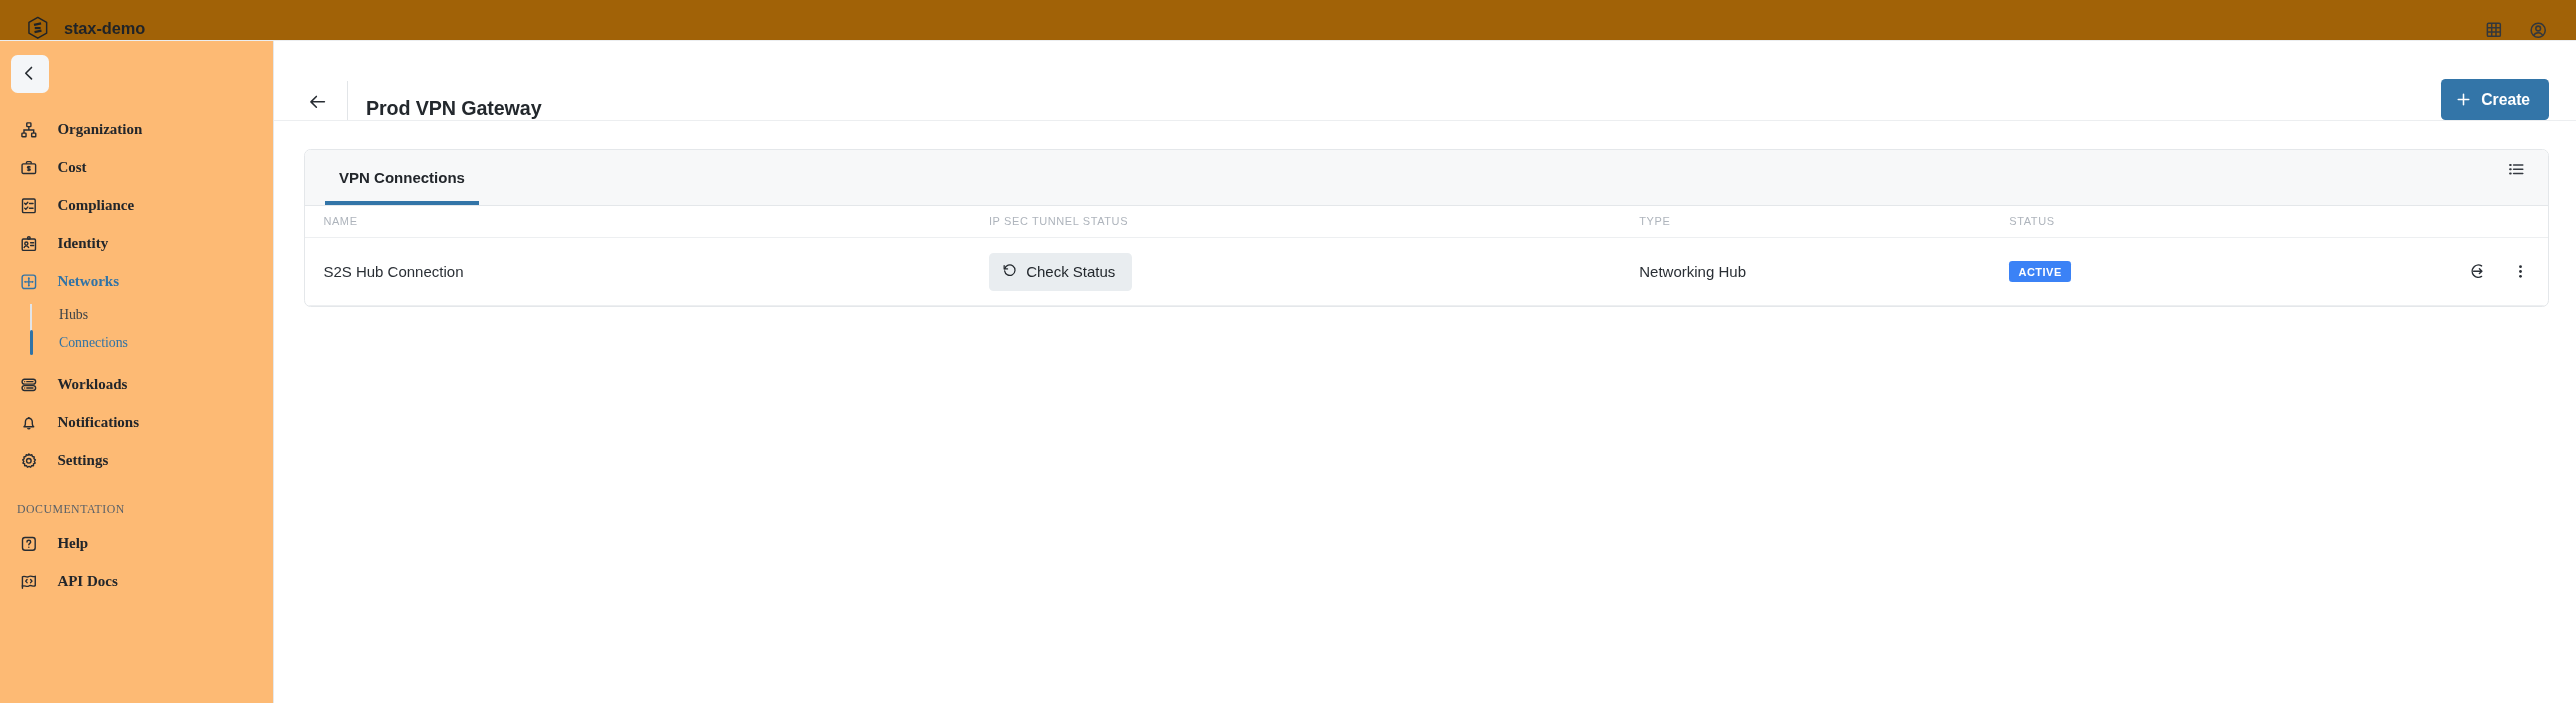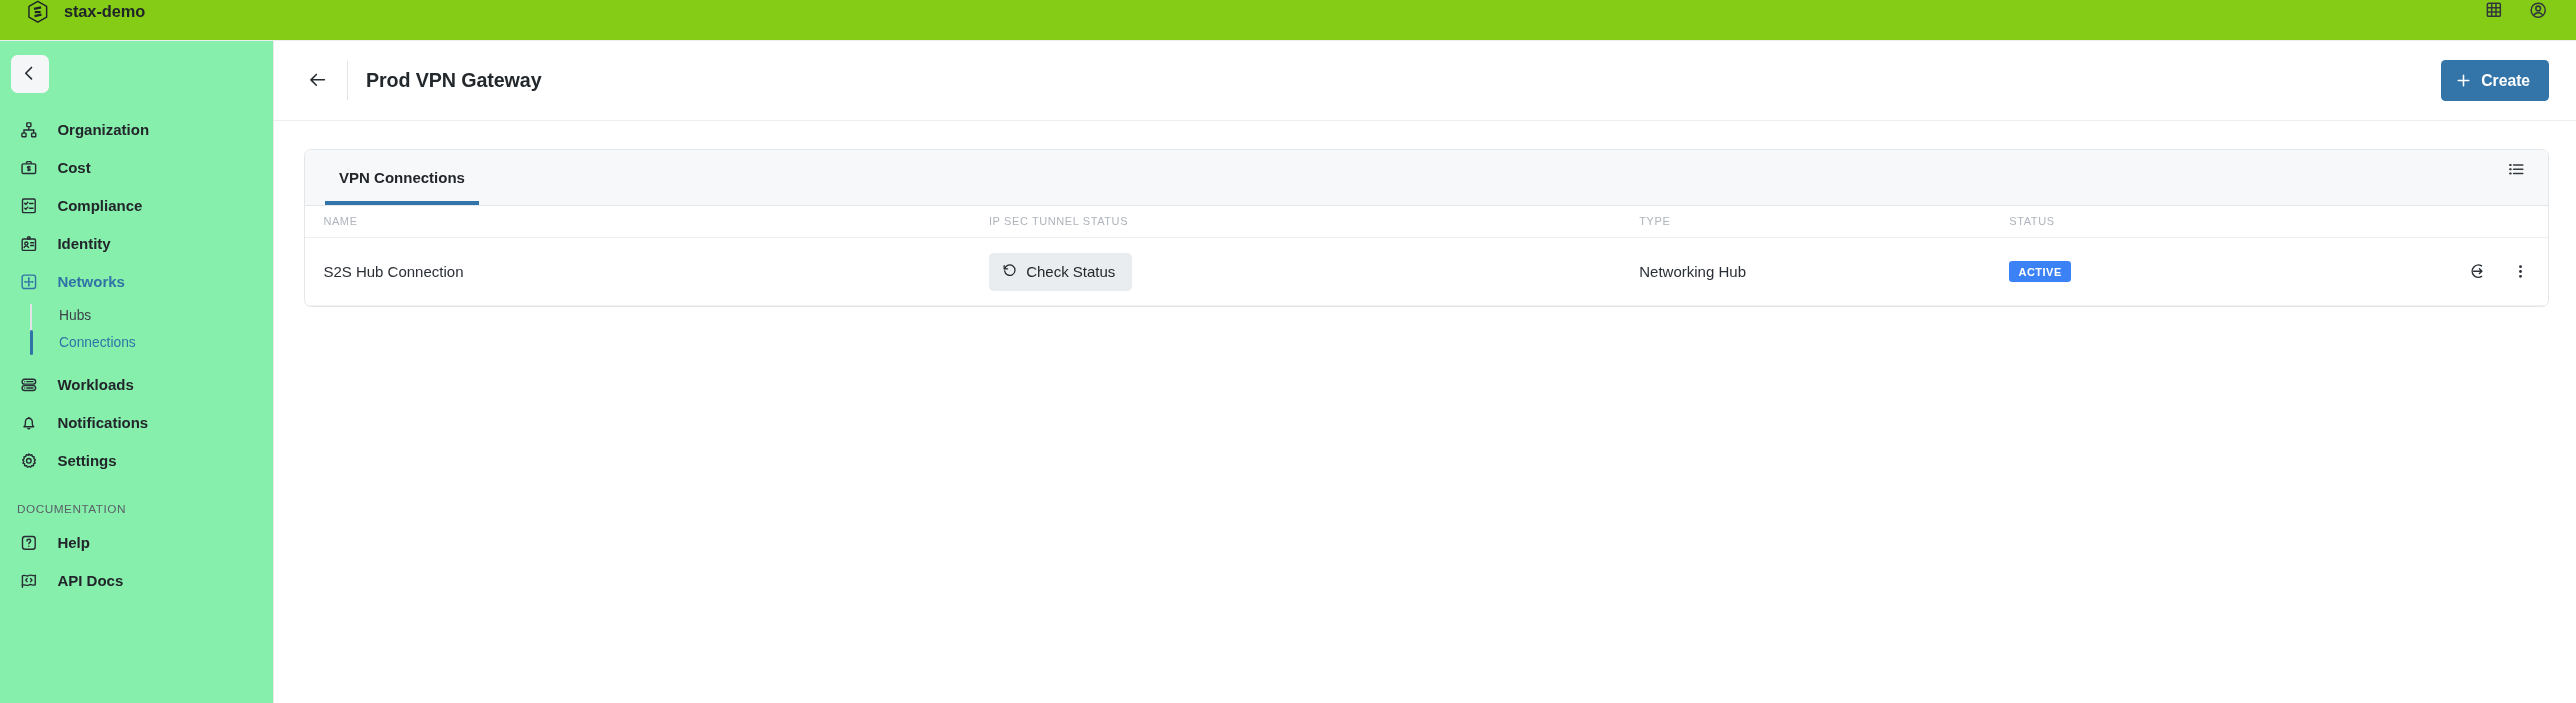--- a/index.html
+++ b/index.html
@@ -8,23 +8,23 @@
     width: 2576px;
     height: 703px;
     background: #ffffff;
     font-family: "Liberation Sans", sans-serif;
     overflow: hidden;
   }
 
   
   .topbar {
     height: 41px;
-    background: #84cc16;
-    display: flex;
-    align-items: flex-start;
+    background: #a16207;
+    display: flex;
+    align-items: flex-end;
     padding: 0 27.5px 0 26px;
     border-bottom: 0.7px solid #eceef0;
   }
   .brand {
     display: flex;
     align-items: center;
     gap: 14.4px;
   }
   .brand-logo { width: 23.6px; height: 23.6px; display: block; }
   .brand-name {
@@ -49,24 +49,25 @@
   
   .body-wrap {
     display: flex;
     height: calc(703px - 41px);
   }
 
   
   .sidebar {
     width: 274px;
     min-width: 274px;
-    background: #86efac;
+    background: #fdba74;
     border-right: 0.7px solid #e6e8ea;
     padding-top: 14.4px;
     position: relative;
+    font-family: Liberation Serif, serif;
   }
   .collapse-btn {
     width: 38px; height: 38px;
     margin-left: 10.5px;
     border-radius: 6.6px;
     background: #f4f6f8;
     display: flex; align-items: center; justify-content: center;
     cursor: pointer;
     color: #272c32;
   }
@@ -145,21 +146,21 @@
   .main {
     flex: 1;
     display: flex;
     flex-direction: column;
     min-width: 0;
     background: #ffffff;
   }
   .page-header {
     height: 80px;
     display: flex;
-    align-items: center;
+    align-items: flex-end;
     padding: 0 27.5px 0 26px;
     border-bottom: 0.7px solid #eceef0;
   }
   .back-btn {
     width: 35px; height: 35px;
     display: flex; align-items: center; justify-content: center;
     color: #272c32;
     cursor: pointer;
   }
   .header-divider {

